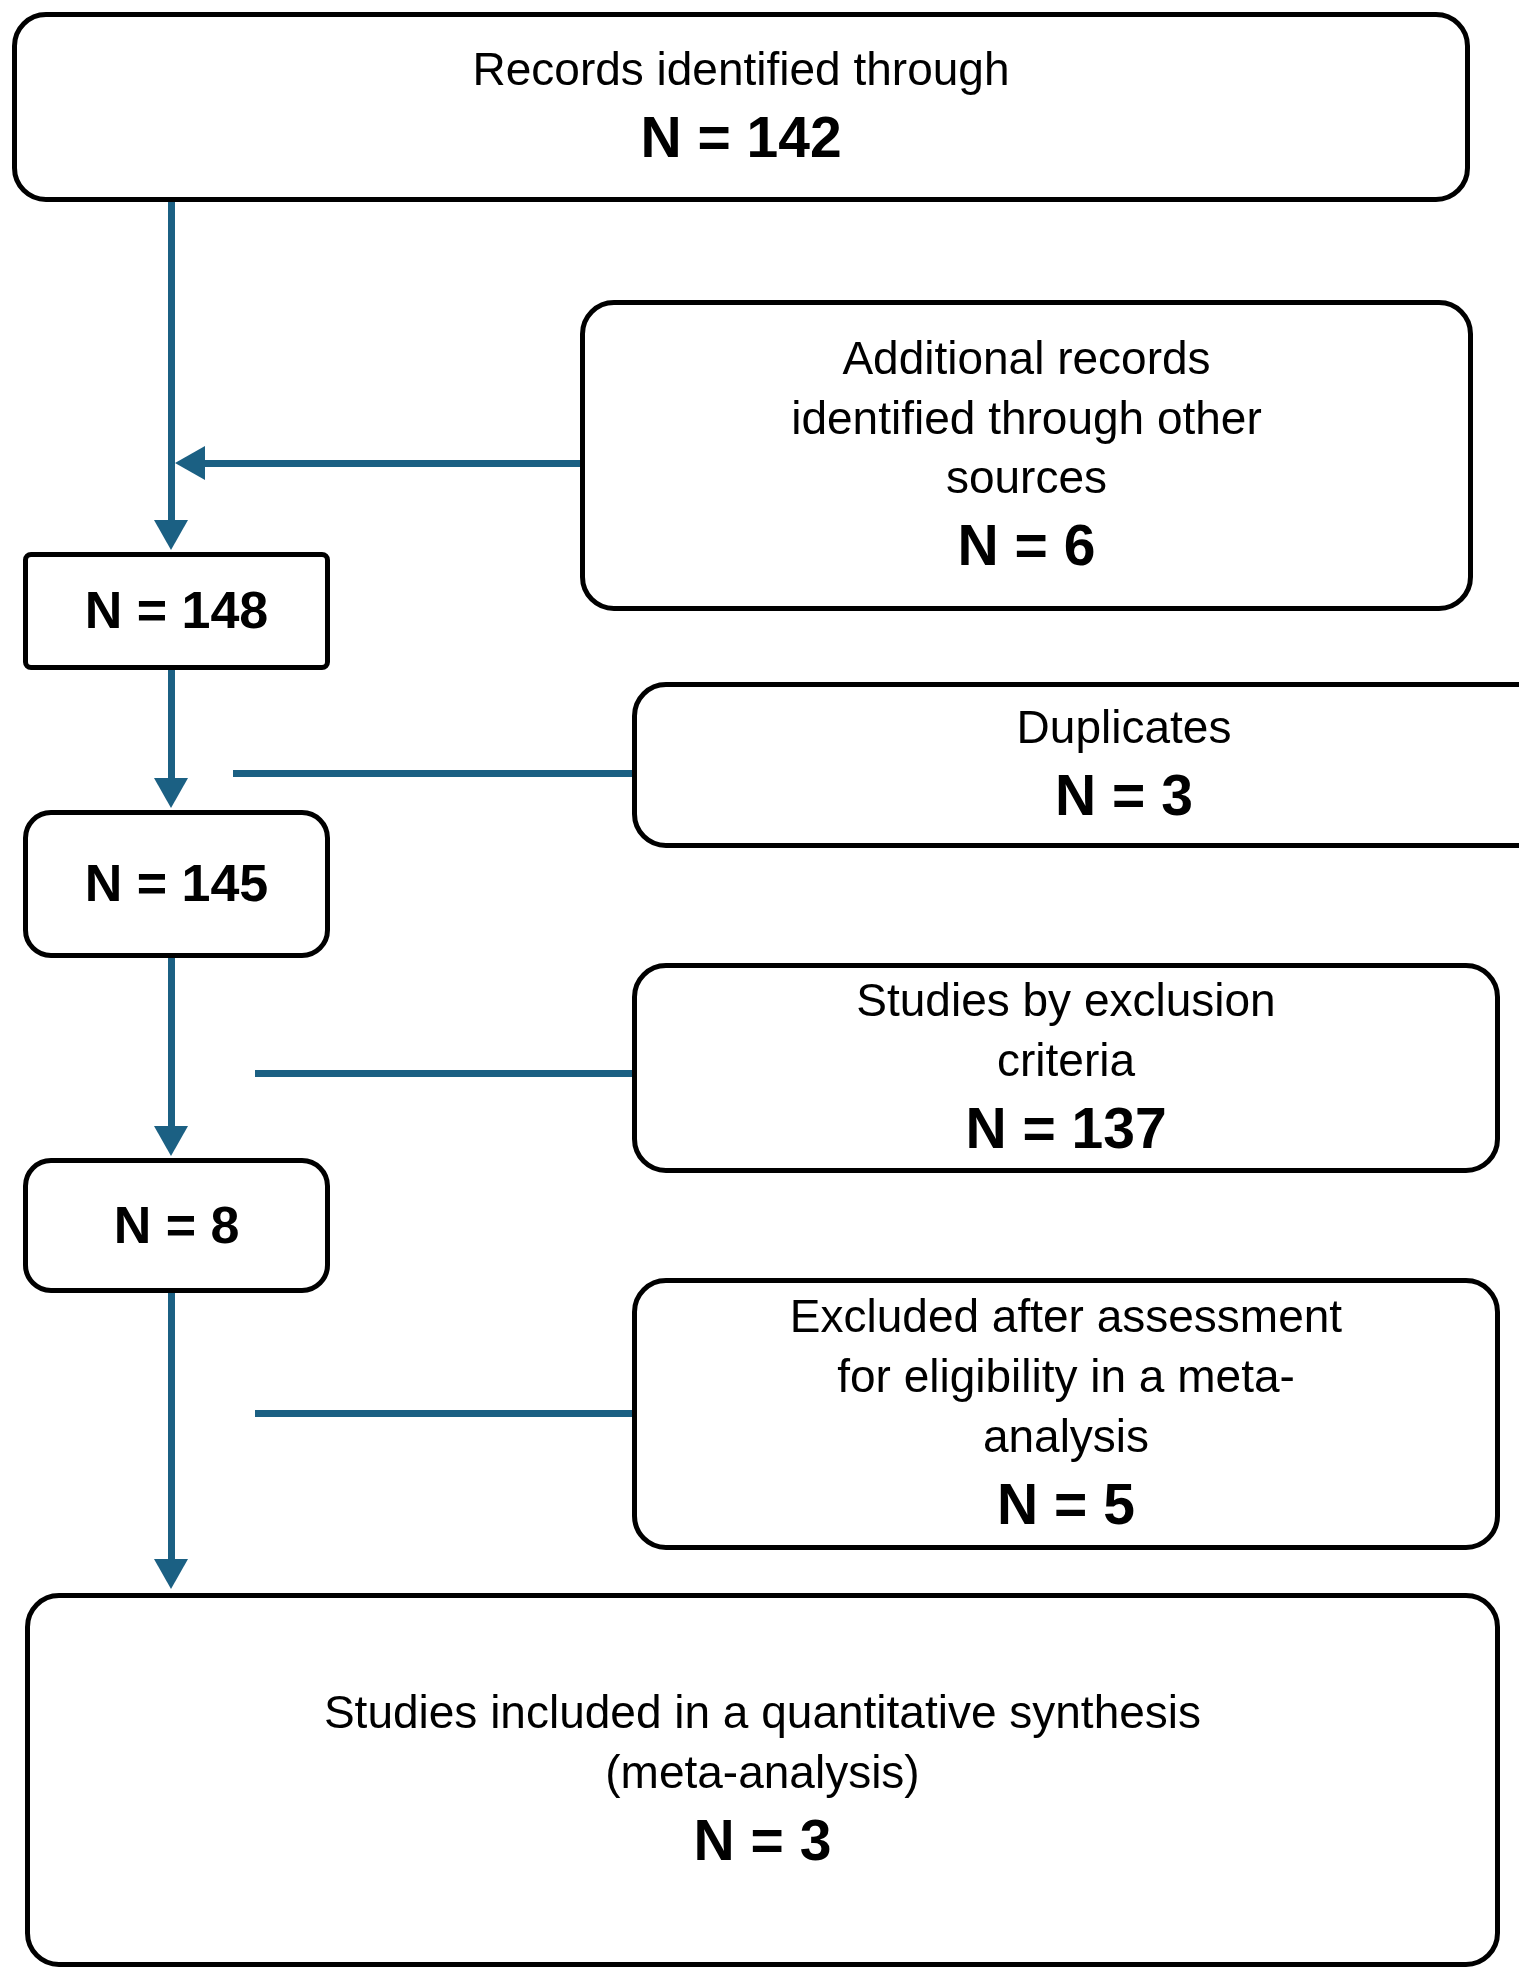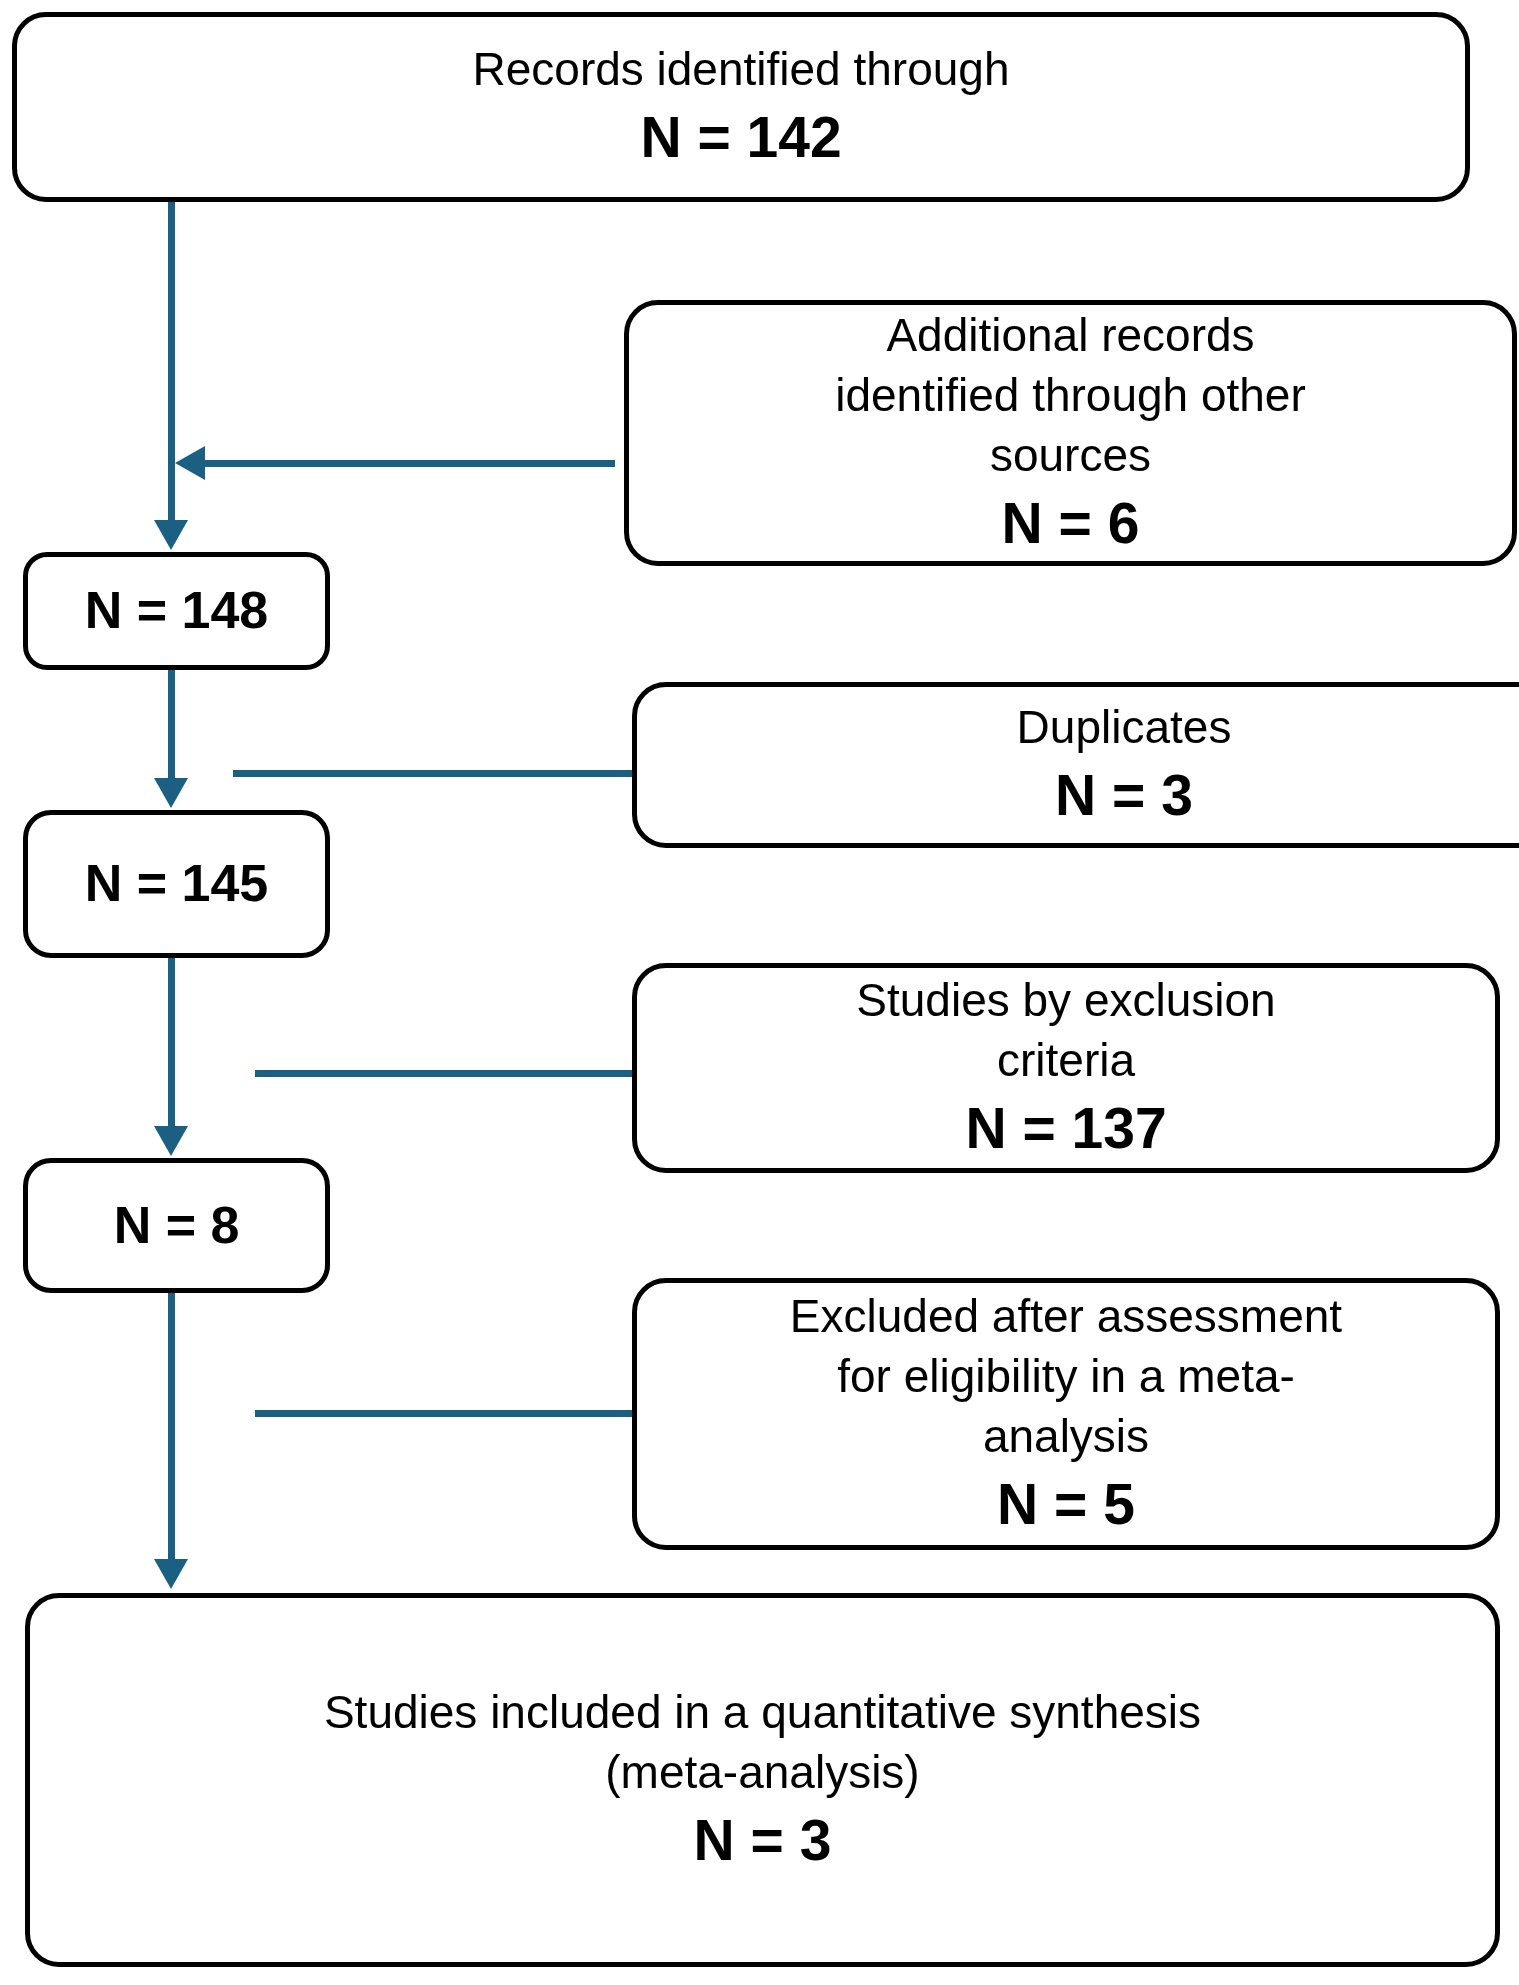--- a/index.html
+++ b/index.html
@@ -114,28 +114,28 @@
   <div class="arrow-down" style="left:154px; top:1559px;"></div>
 
   <div class="hline" style="left:255px; top:1410px; width:390px;"></div>
   <div class="arrow-right" style="left:645px; top:1396px;"></div>
 
   <div class="node" style="left:12px; top:12px; width:1458px; height:190px;">
     <span class="line">Records identified through</span>
     <span class="count">N = 142</span>
   </div>
 
-  <div class="node" style="left:624px; top:300px; width:893px; height:266px;">
+  <div class="node" style="left:580px; top:300px; width:893px; height:311px;">
     <span class="line">Additional records</span>
     <span class="line">identified through other</span>
     <span class="line">sources</span>
     <span class="count">N = 6</span>
   </div>
 
-  <div class="node count-only" style="left:23px; top:552px; width:307px; height:118px; border-radius:24px;align-items:center;">
+  <div class="node count-only" style="left:23px; top:552px; width:307px; height:118px; border-radius:8px;align-items:center;">
     <span class="count">N = 148</span>
   </div>
 
   <div class="node" style="left:632px; top:682px; width:984px; height:166px;">
     <span class="line">Duplicates</span>
     <span class="count">N = 3</span>
   </div>
 
   <div class="node count-only" style="left:23px; top:810px; width:307px; height:148px; border-radius:28px;">
     <span class="count">N = 145</span>

